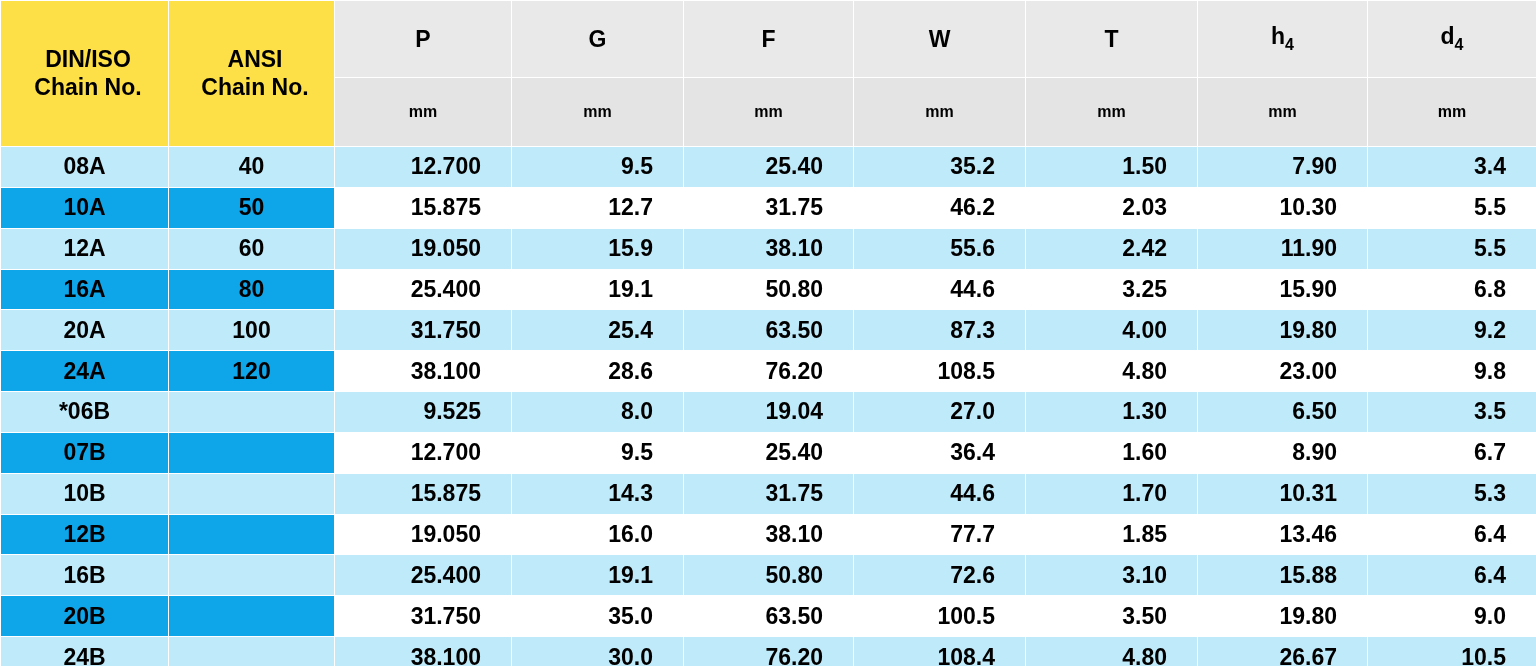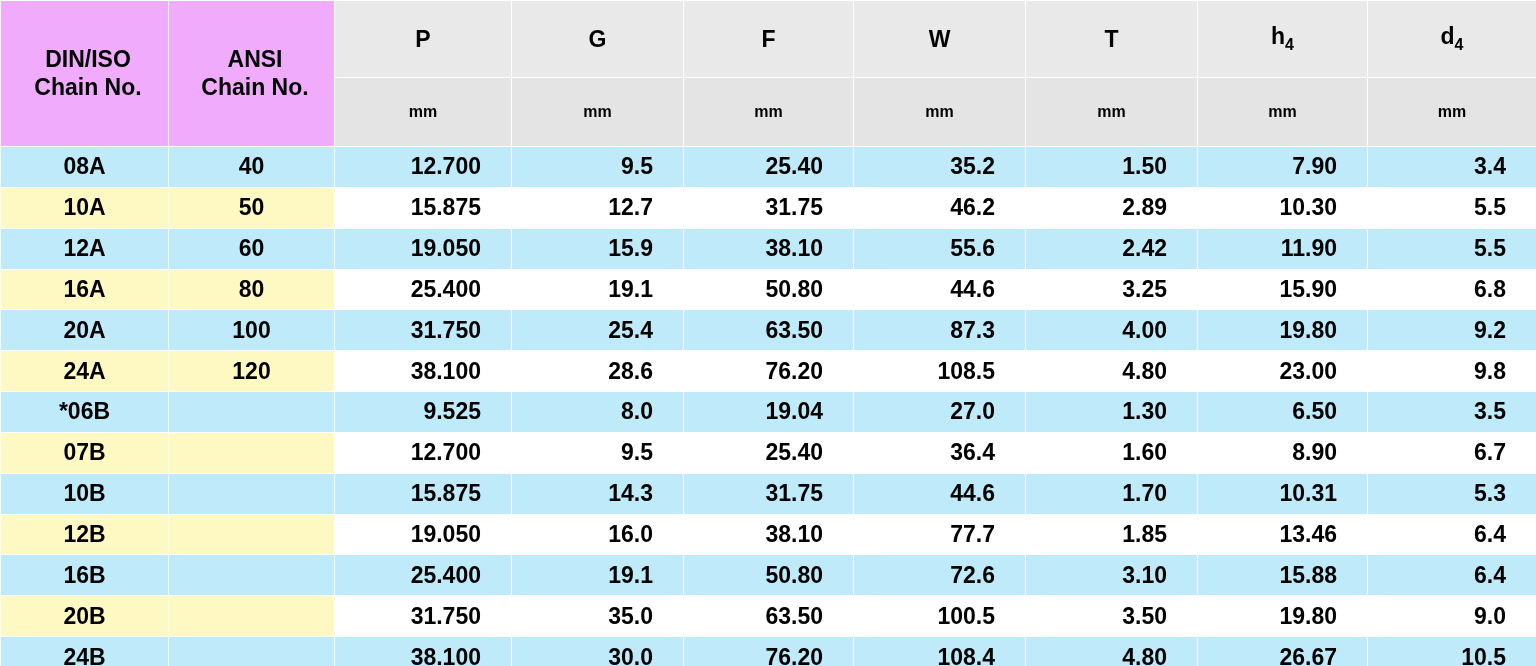--- a/index.html
+++ b/index.html
@@ -41,21 +41,21 @@
 
   
   th.hdr {
     background: #e9e9e9;
     font-size: 23px;
     line-height: 1.18;
     font-weight: bold;
     height: 70px;
   }
   th.hdr-tall {
-    background: #f0abfc;
+    background: #fde047;
     height: 145px;
     padding-left: 7px;
   }
   th.hdr-unit {
     background: #e4e4e4;
     height: 62px;
     font-weight: bold;
     font-size: 16px;
   }
   .sub {
@@ -64,21 +64,21 @@
   }
 
   
   tr.row-alt td {
     background: #bfeaf9;
   }
   tr.row-plain td {
     background: #ffffff;
   }
   tr.row-plain td.tint {
-    background: #fef9c3;
+    background: #0ea5e9;
   }
   td.num {
     text-align: right;
     padding-right: 30px;
   }
   td.lbl {
     text-align: center;
   }
   tbody tr {
     height: 39.5px;
@@ -144,21 +144,21 @@
         <td class="num">7.90</td>
         <td class="num">3.4</td>
       </tr>
       <tr class="row-plain">
         <td class="lbl tint">10A</td>
         <td class="lbl tint">50</td>
         <td class="num">15.875</td>
         <td class="num">12.7</td>
         <td class="num">31.75</td>
         <td class="num">46.2</td>
-        <td class="num">2.89</td>
+        <td class="num">2.03</td>
         <td class="num">10.30</td>
         <td class="num">5.5</td>
       </tr>
       <tr class="row-alt">
         <td class="lbl">12A</td>
         <td class="lbl">60</td>
         <td class="num">19.050</td>
         <td class="num">15.9</td>
         <td class="num">38.10</td>
         <td class="num">55.6</td>

